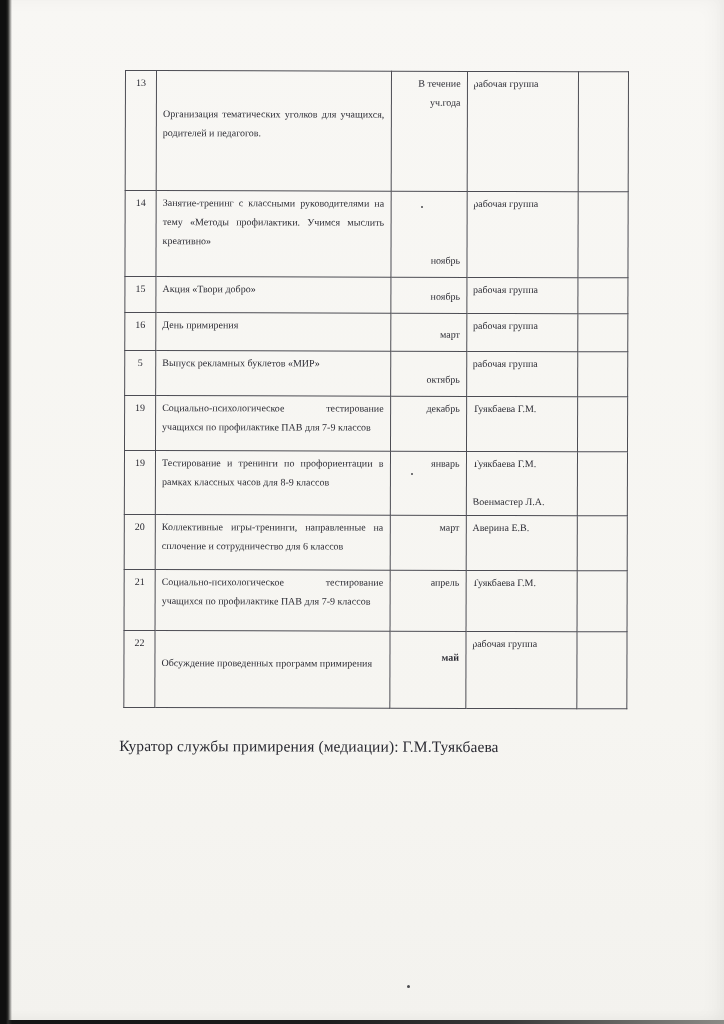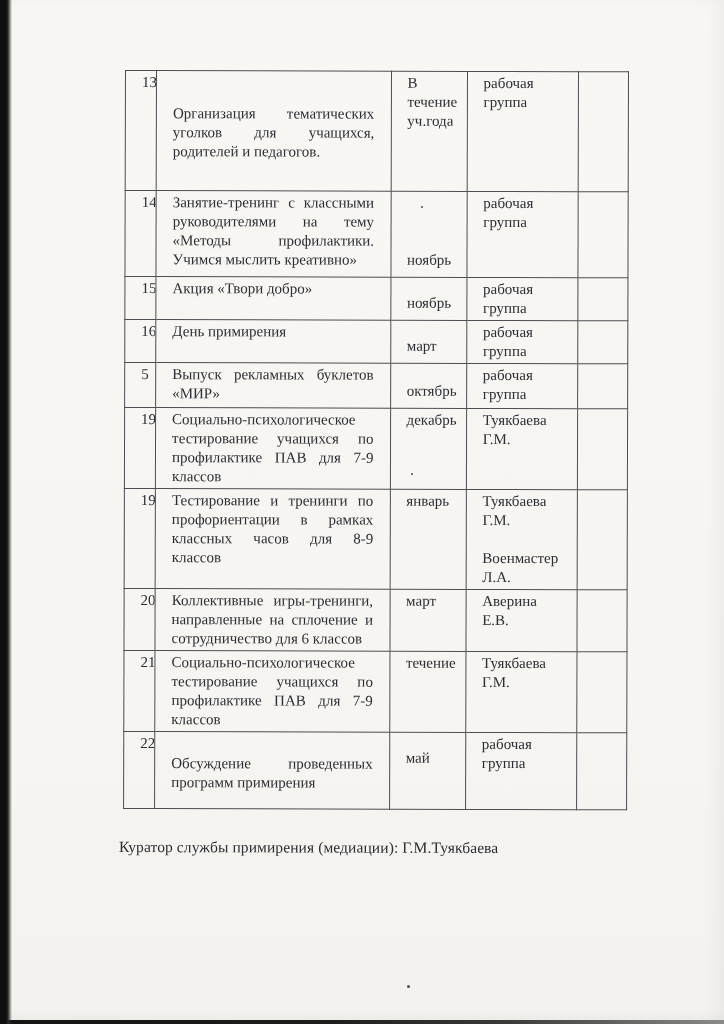--- a/index.html
+++ b/index.html
@@ -49,45 +49,45 @@
     transform-origin: 0 0;
   }
   table.plan {
     border-collapse: collapse;
     table-layout: fixed;
     width: 504px;
   }
   table.plan td {
     border: 1px solid #4d4d54;
     vertical-align: top;
-    padding: 2px 16px;
+    padding: 2px 6px;
     overflow: hidden;
-    font-size: 15px;
+    font-size: 10px;
     line-height: 19px;
     color: #2d2d35;
   }
   td.c-num {
     text-align: center;
     padding: 2px 2px;
   }
   td.c-desc {
     text-align: justify;
     text-align-last: left;
     -moz-text-align-last: left;
     padding: 2px 7px 2px 6px;
   }
   td.c-desc.pt32 { padding-top: 33px; }
   td.c-desc.pt20 { padding-top: 22px; }
   td.c-time {
-    text-align: left;
+    text-align: right;
     vertical-align: middle;
     padding: 2px 2px;
   }
   td.c-time.va-bot { vertical-align: bottom; padding-bottom: 7px; margin-left: 8px; }
-  td.c-time.va-top { vertical-align: top; padding-top: 16px; }
+  td.c-time.va-top { vertical-align: top; padding-top: 16px; font-weight: bold; }
   td.c-resp {
     vertical-align: middle;
     padding-left: 7px;
     padding-right: 2px;
     font-size: 14.5px;
     white-space: pre-line;
     border-radius: 31px;
   }
   td.c-empty { padding: 0; }
   .footer {
@@ -174,21 +174,21 @@
           <tr style="height: 55px;">
             <td class="c-num">20</td>
             <td class="c-desc">Коллективные игры-тренинги, направленные на сплочение и сотрудничество для 6 классов</td>
             <td class="c-time">март</td>
             <td class="c-resp">Аверина Е.В.</td>
             <td class="c-empty"></td>
           </tr>
           <tr style="height: 61px;">
             <td class="c-num">21</td>
             <td class="c-desc">Социально-психологическое тестирование учащихся по профилактике ПАВ для 7-9 классов</td>
-            <td class="c-time">течение</td>
+            <td class="c-time">апрель</td>
             <td class="c-resp">Туякбаева Г.М.</td>
             <td class="c-empty"></td>
           </tr>
           <tr style="height: 77px;">
             <td class="c-num">22</td>
             <td class="c-desc pt20">Обсуждение проведенных программ примирения</td>
             <td class="c-time va-top">май</td>
             <td class="c-resp">рабочая группа</td>
             <td class="c-empty"></td>
           </tr>

